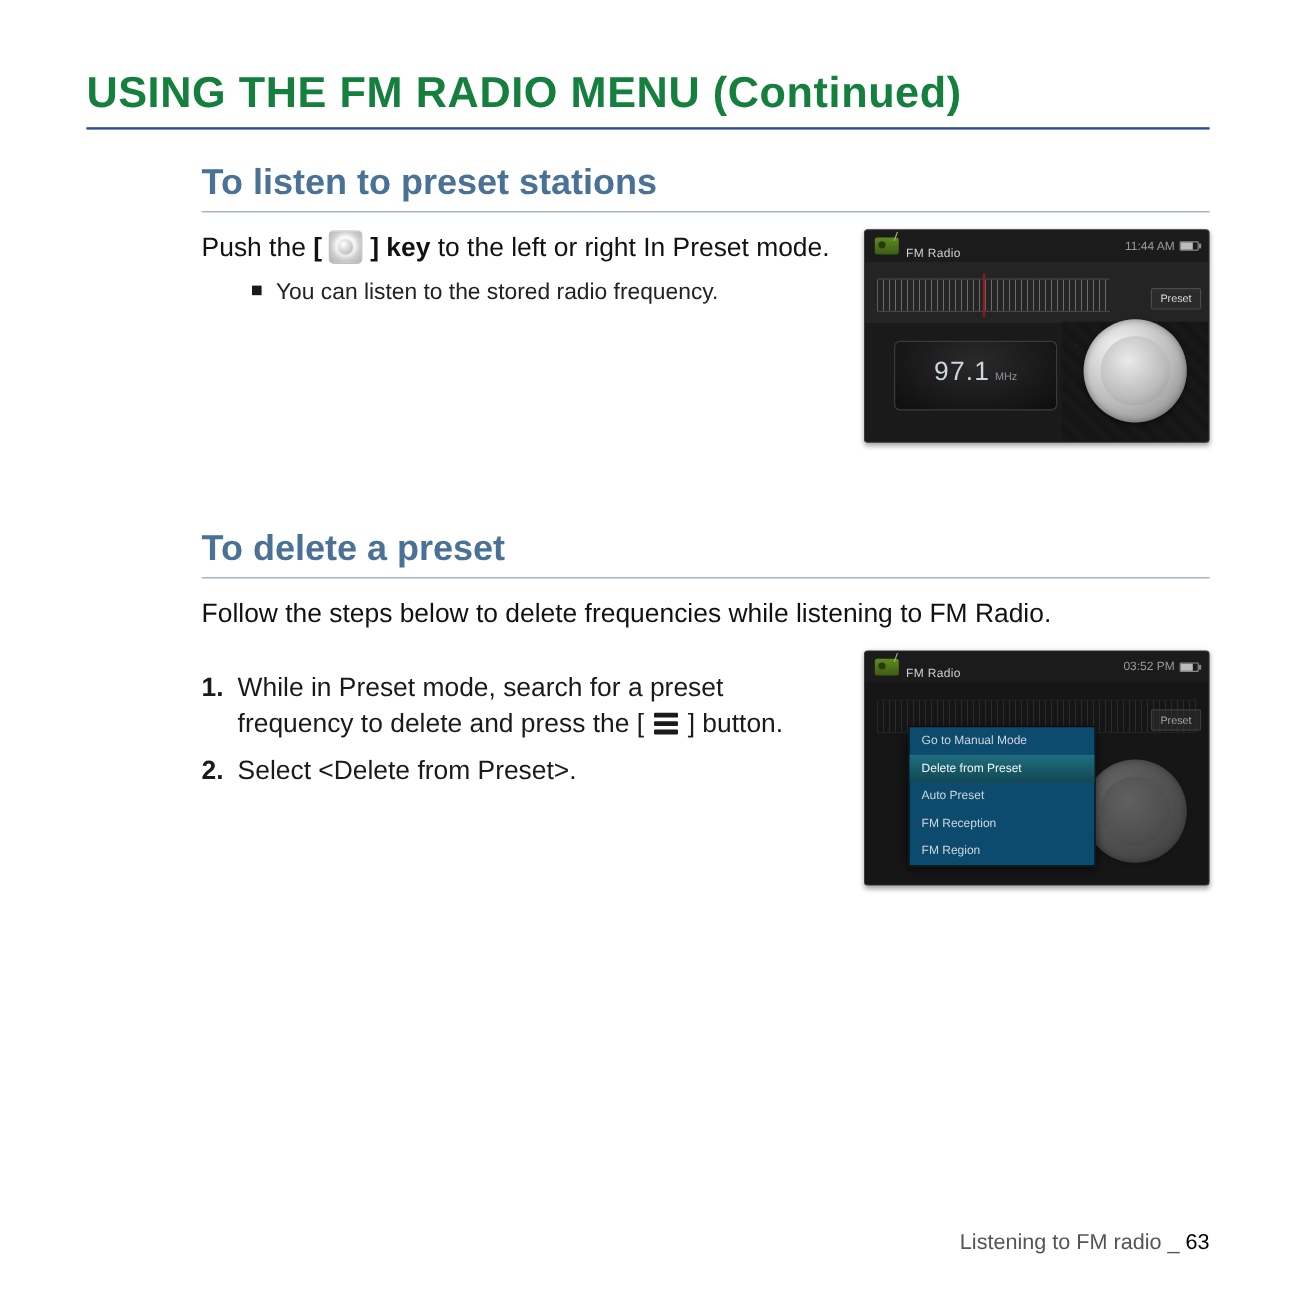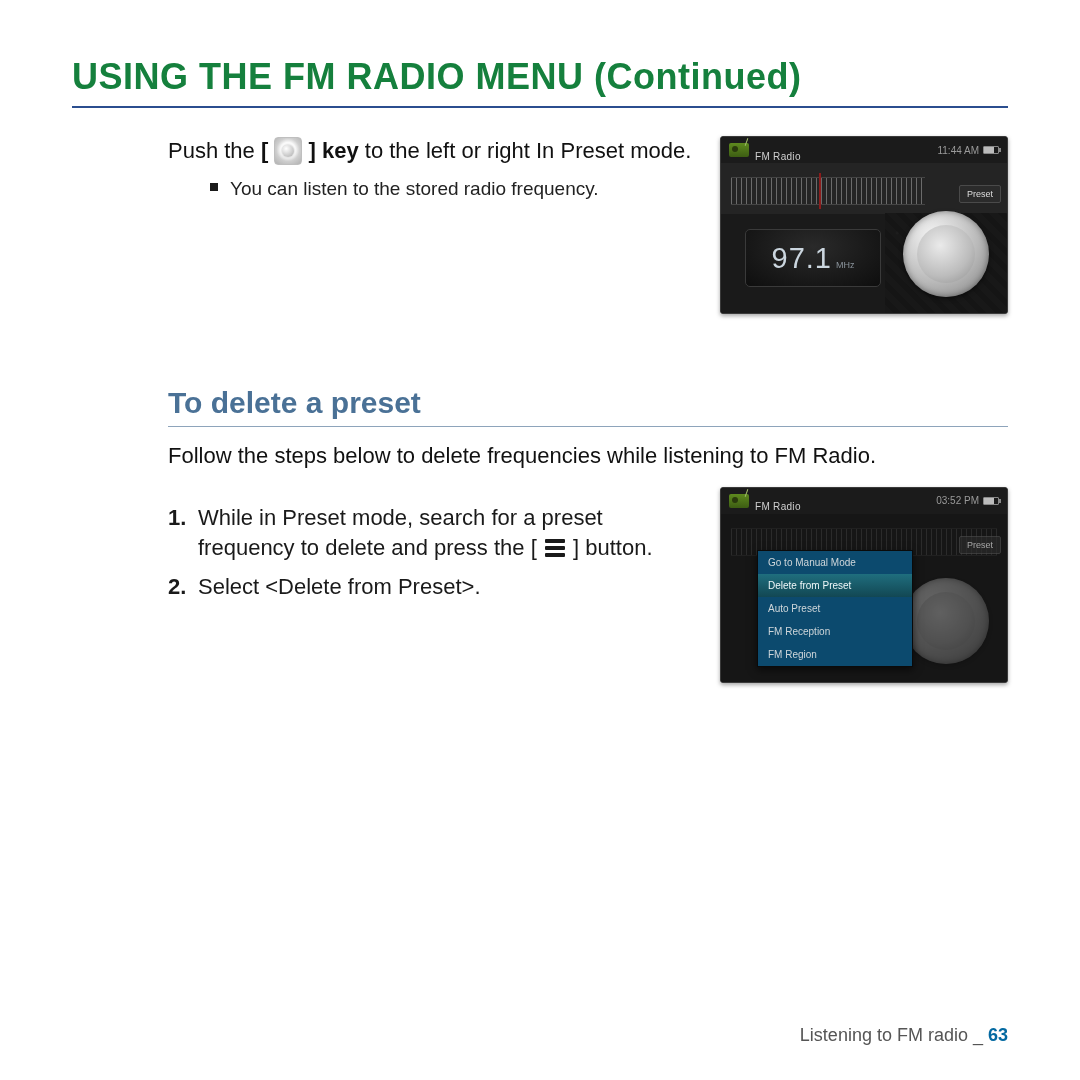--- a/index.html
+++ b/index.html
@@ -172,21 +172,21 @@
   .freq-box {
     position: absolute; left: 24px; bottom: 26px;
     width: 136px; height: 58px;
     background: radial-gradient(ellipse at 50% 30%, #2a2a2a, #0e0e0e);
     border: 1px solid #3a3a3a;
     border-radius: 5px;
     display: flex; align-items: baseline; justify-content: center;
     gap: 4px;
     color: #cbd6df;
   }
-  .freq-box .num { font-size: 29px; letter-spacing: 1px; padding-top: 12px; }
+  .freq-box .num { font-size: 22px; letter-spacing: 1px; padding-top: 12px; }
   .freq-box .unit { font-size: 9px; color: #8a939b; padding-bottom: 8px; }
   .knob {
     position: absolute; right: 18px; bottom: 16px;
     width: 86px; height: 86px; border-radius: 50%;
     background: radial-gradient(circle at 35% 30%, #f6f6f6, #b9b9b9 55%, #7c7c7c);
     box-shadow: inset 0 0 6px rgba(0,0,0,.4), 0 2px 4px rgba(0,0,0,.5);
   }
   .knob::after {
     content: ""; position: absolute; inset: 14px;
     border-radius: 50%;
@@ -229,29 +229,30 @@
   }
 
   .section-gap { height: 72px; }
   .footer {
     position: absolute;
     right: 72px;
     bottom: 34px;
     font-size: 18px;
     color: #555;
   }
-  .footer .pg { font-weight: 700; color: #0369a1; }
+  .footer .pg { font-weight: 400; color: #000000; }
 </style>
 </head>
 <body>
 
 <h1 class="page-title">USING THE FM RADIO MENU (Continued)</h1>
 
 <div class="content-indent">
 
+  <h2 class="section-title">To listen to preset stations</h2>
 
   <div class="row">
     <div class="grow">
       <p class="lead-para">
         <span>Push the </span><span class="b">[</span>
         <span class="key-icon"></span>
         <span class="b">]</span><span class="b"> key</span><span> to the left or right In Preset mode.</span>
       </p>
       <ul class="sq">
         <li>You can listen to the stored radio frequency.</li>

